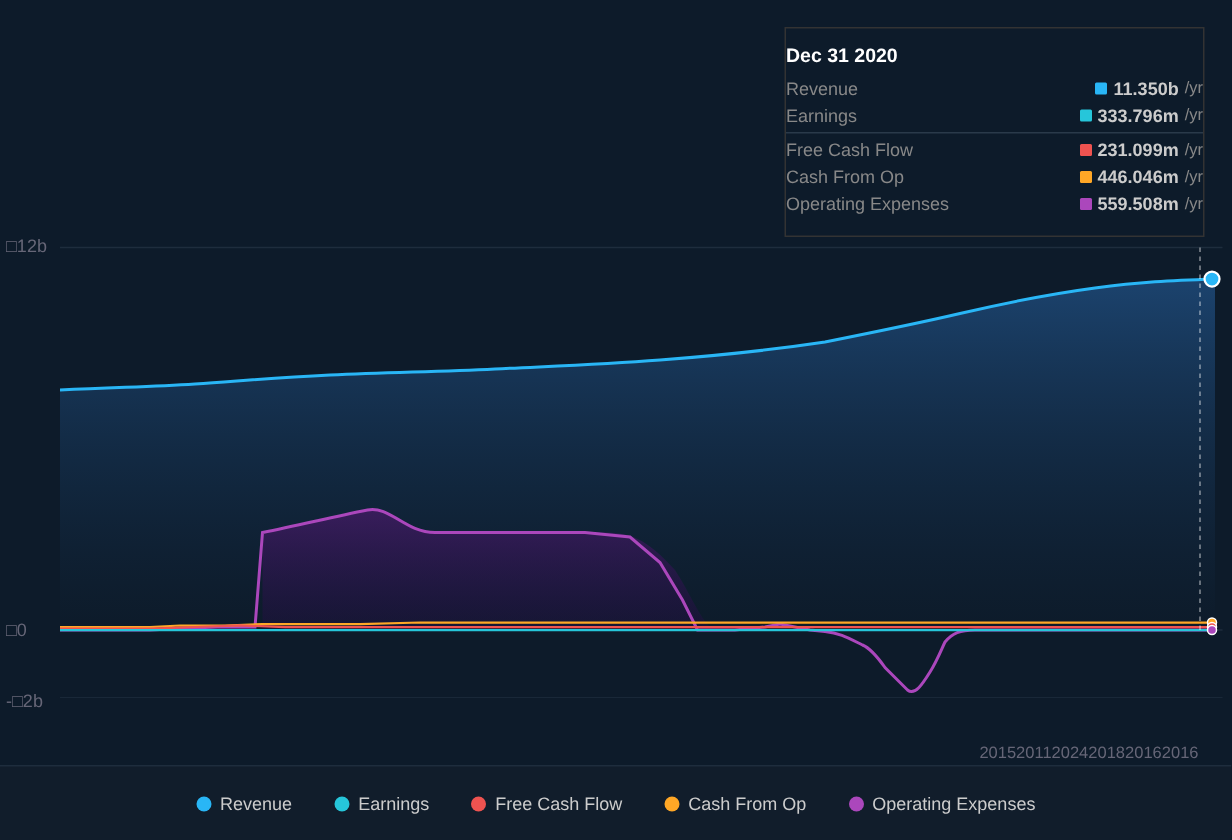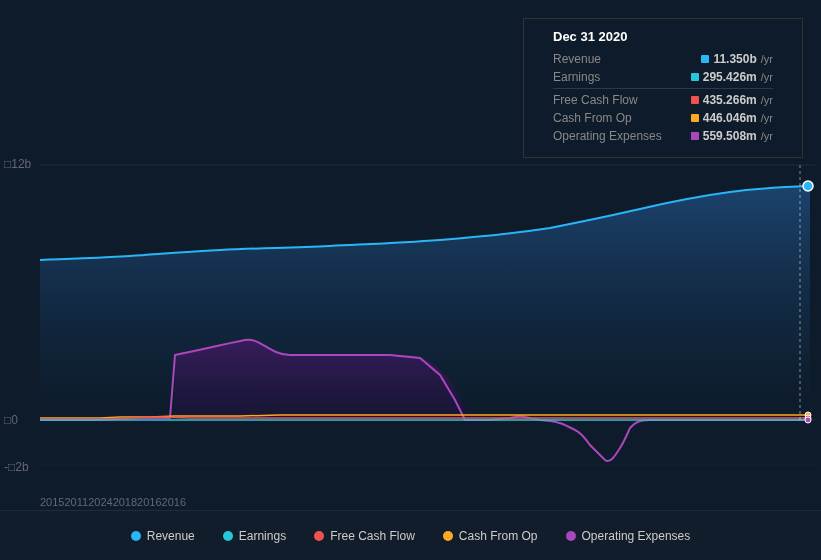--- a/index.html
+++ b/index.html
@@ -13,21 +13,21 @@
       position: relative;
     }
 
     
     .tooltip-box {
       position: absolute;
       top: 18px;
       right: 18px;
       background: #0d1b2a;
       border: 1px solid #333;
-      padding: 10px 29px;
+      padding: 10px 0;
       min-width: 280px;
       z-index: 10;
     }
     .tooltip-date {
       font-size: 13px;
       font-weight: bold;
       color: #ffffff;
       margin-bottom: 8px;
     }
     .tooltip-row {
@@ -93,22 +93,22 @@
     .y-label-0  { top: 413px; }
     .y-label-n2b { top: 460px; }
 
     
     .x-labels {
       position: absolute;
       bottom: 52px;
       left: 0;
       right: 0;
       display: flex;
-      justify-content: flex-start;
-      padding: 0 40px;
+      justify-content: flex-end;
+      padding: 0 22px;
     }
     .x-label {
       font-size: 11px;
       color: #667;
       text-align: center;
     }
 
     
     .legend-bar {
       position: absolute;
@@ -158,32 +158,32 @@
       <span class="color-dot" style="background:#29b6f6;"></span>
       <span>11.350b</span>
       <span class="tooltip-unit">/yr</span>
     </span>
   </div>
 
   <div class="tooltip-row">
     <span class="tooltip-label">Earnings</span>
     <span class="tooltip-value">
       <span class="color-dot" style="background:#26c6da;"></span>
-      <span>295.426m</span>
+      <span>333.796m</span>
       <span class="tooltip-unit">/yr</span>
     </span>
   </div>
 
   <div class="divider-line"></div>
 
   <div class="tooltip-row">
     <span class="tooltip-label">Free Cash Flow</span>
     <span class="tooltip-value">
       <span class="color-dot" style="background:#ef5350;"></span>
-      <span>435.266m</span>
+      <span>231.099m</span>
       <span class="tooltip-unit">/yr</span>
     </span>
   </div>
 
   <div class="tooltip-row">
     <span class="tooltip-label">Cash From Op</span>
     <span class="tooltip-value">
       <span class="color-dot" style="background:#ffa726;"></span>
       <span>446.046m</span>
       <span class="tooltip-unit">/yr</span>

